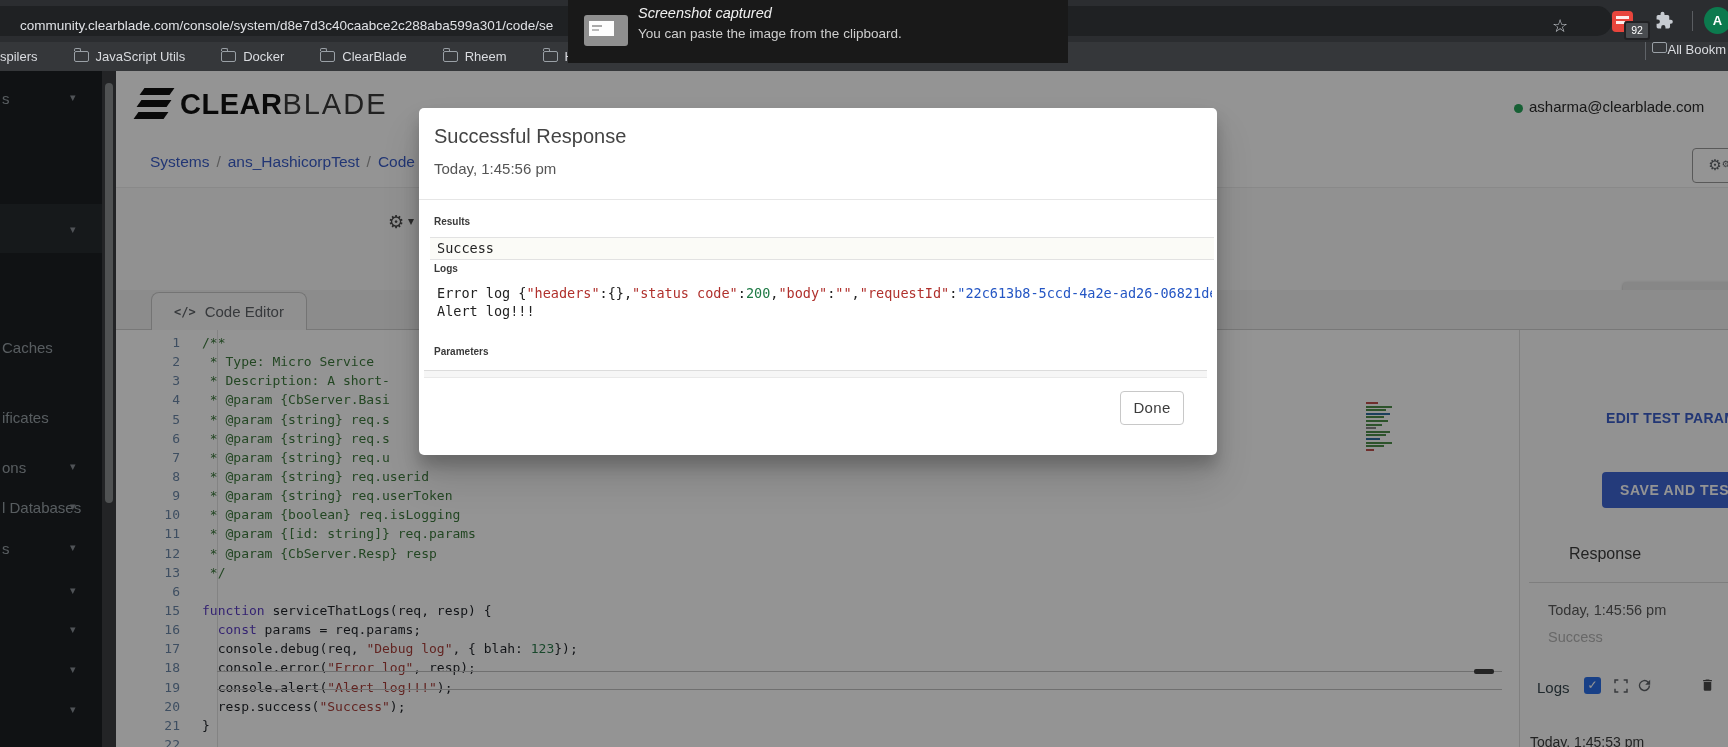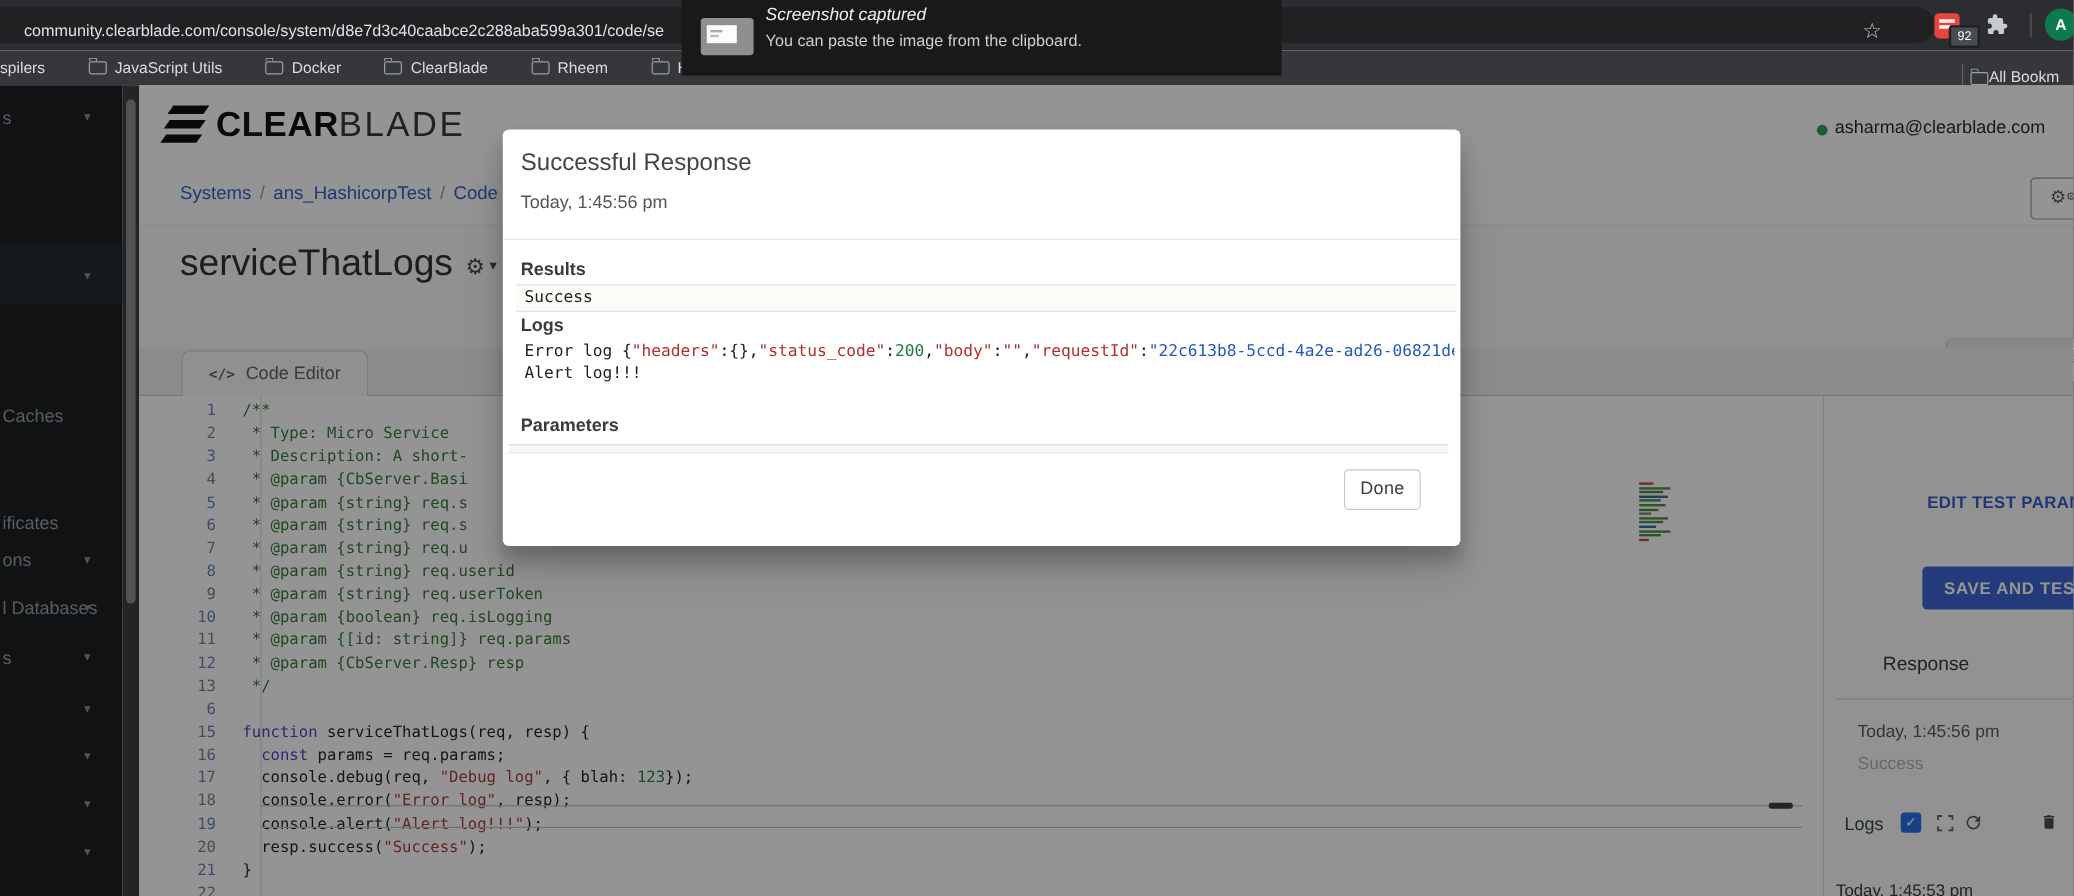--- a/index.html
+++ b/index.html
@@ -21,41 +21,41 @@
   #chrome-div{left:1692px;top:11px;width:1px;height:20px;background:#5a5d61;}
   #avatar{left:1704px;top:7px;width:27px;height:27px;border-radius:50%;background:#0c7a4e;
           color:#fff;font-size:13px;font-weight:bold;text-align:center;line-height:27px;}
 
   #bmbar{left:0;top:42px;width:1728px;height:29px;background:#35373a;z-index:99;}
   #bm-left{left:0;top:0;height:29px;display:flex;align-items:center;column-gap:36px;}
   .bm-item{display:flex;align-items:center;gap:7px;color:#dadce0;font-size:13px;}
   .folder{width:13px;height:9px;border:1.5px solid #9aa0a6;border-radius:2px;position:relative;}
   .folder:before{content:"";position:absolute;left:-1px;top:-4px;width:5px;height:2px;
                  border:1.5px solid #9aa0a6;border-bottom:none;border-radius:2px 2px 0 0;}
-  #bm-right{right:0;top:0;height:29px;display:flex;align-items:flex-end;gap:0;padding-right:12px;}
+  #bm-right{right:0;top:0;height:29px;display:flex;align-items:flex-start;gap:0;padding-right:2px;}
   #bm-right .vdiv{width:1px;height:18px;background:#5f6368;margin-right:6px;}
 
   
   #notif{left:568px;top:0;width:500px;height:63px;background:#191919;z-index:120;}
   #notif-thumb{left:16px;top:15px;width:44px;height:31px;background:#8f8f8f;border-radius:3px;}
   #notif-thumb .scr{position:absolute;left:5px;top:6px;width:25px;height:15px;background:#fdfdfd;}
   #notif-thumb .l1{position:absolute;left:8px;top:10px;width:10px;height:2px;background:#aaa;}
   #notif-thumb .l2{position:absolute;left:8px;top:14px;width:7px;height:2px;background:#bbb;}
   #notif-title{left:70px;top:5px;font-size:14.5px;color:#f1f1f1;font-style:italic;}
   #notif-body{left:70px;top:26px;font-size:13.5px;color:#cfcfcf;}
 
   
   #page{left:0;top:71px;width:1728px;height:676px;}
   
   #sidebar{position:absolute;left:0;top:0;width:102px;height:676px;background:#1c2024;}
   #sb-selected{position:absolute;left:0;top:133px;width:102px;height:49px;background:#262b30;}
   .sb-item{position:absolute;left:0;width:102px;height:20px;color:#98a0a6;font-size:15px;}
   .sb-item .lbl{position:absolute;left:2px;top:0;}
   .sb-item .chev{position:absolute;left:70px;top:1px;font-size:11px;color:#8a9096;}
-  .s0{top:19px;} .s1{top:151px;} .s2{top:268px;} .s3{top:357px;} .s4{top:388px;}
+  .s0{top:19px;} .s1{top:151px;} .s2{top:268px;} .s3{top:338px;} .s4{top:388px;}
   .s5{top:428px;} .s6{top:469px;} .s7{top:512px;} .s8{top:551px;} .s9{top:591px;} .s10{top:631px;}
   #sb-scroll{position:absolute;left:102px;top:0;width:14px;height:676px;background:#3d3f42;}
   #sb-thumb{position:absolute;left:3px;top:12px;width:8px;height:420px;border-radius:4px;background:#8a8d90;}
 
   
   #hdr1{position:absolute;left:116px;top:0;width:1612px;height:69px;background:#fff;}
   #logo{position:absolute;left:20px;top:16px;display:flex;align-items:center;}
   .slashes{position:relative;width:38px;height:34px;margin-right:6px;}
   .slashes i{position:absolute;width:30px;height:7px;background:#111;transform:skewX(-35deg);}
   .slashes i:nth-child(1){left:6px;top:1px;} .slashes i:nth-child(2){left:3px;top:13px;}
@@ -123,21 +123,21 @@
   #p-trash{position:absolute;left:180px;top:346px;}
   #p-time2{position:absolute;left:10px;top:404px;font-size:14px;color:#3c3c3c;}
 
   
   #backdrop{left:0;top:71px;width:1728px;height:676px;background:rgba(0,0,0,.42);z-index:50;}
   #modal{left:419px;top:108px;width:798px;height:347px;background:#fff;border-radius:5px;z-index:60;
          box-shadow:0 11px 15px rgba(0,0,0,.2),0 24px 38px rgba(0,0,0,.14);overflow:hidden;}
   #m-title{position:absolute;left:15px;top:17px;font-size:20px;color:#444;}
   #m-time{position:absolute;left:15px;top:52px;font-size:15px;color:#555;}
   #m-div{position:absolute;left:0;top:91px;width:798px;height:1px;background:#e6e6e6;}
-  .m-h{position:absolute;left:15px;font-size:15px;font-weight:bold;color:#3a3a3a;}
+  .m-h{position:absolute;left:15px;font-size:10px;font-weight:bold;color:#3a3a3a;}
   #m-results-h{top:108px;} #m-logs-h{top:155px;} #m-params-h{top:238px;}
   #m-resbox{position:absolute;left:11px;top:129px;width:777px;height:21px;background:#fbfbf7;
             border-top:1px solid #e2e2e2;border-bottom:1px solid #e2e2e2;
             font-family:"DejaVu Sans Mono",monospace;font-size:13.5px;color:#222;line-height:21px;padding-left:7px;}
   .m-log{position:absolute;left:18px;width:775px;overflow:hidden;font-family:"DejaVu Sans Mono",monospace;
          font-size:13.5px;}
   #m-log1{top:177px;} #m-log2{top:195px;}
   .mpl{color:#222;} .mred{color:#b0302c;} .mgrn{color:#1e7a45;margin-top:41px;} .mblu{color:#2456c4;}
   #m-paramstrip{position:absolute;left:5px;top:262px;width:783px;height:6px;background:#f6f6f6;
                 border-top:1px solid #dcdcdc;border-bottom:1px solid #e9e9e9;}
@@ -262,21 +262,20 @@
     </div>
 
     <div id="hdr2">
       <div id="crumbs">
         <a>Systems</a><span class="sep">/</span><a>ans_HashicorpTest</a><span class="sep">/</span><a>Code</a>
       </div>
       <div id="gears-btn"><span>⚙</span><span class="g2">⚙</span></div>
     </div>
 
     <div id="titlerow">
-      <div id="svc-title">serviceThatLogs</div>
       <div id="title-gear">⚙</div>
       <div id="title-caret">▾</div>
       <div id="log-link">log</div>
       <div id="log-ext">
         <svg width="16" height="16" viewBox="0 0 24 24">
             <path fill="#3b5ec9" d="M19 19H5V5h7V3H5a2 2 0 0 0-2 2v14a2 2 0 0 0 2 2h14a2 2 0 0 0 2-2v-7h-2zM14 3v2h3.6l-9.8 9.8 1.4 1.4L19 6.4V10h2V3z"></path>
           </svg>
       </div>
       <div id="addlib-btn">ADD LIBRARY</div>
     </div>

